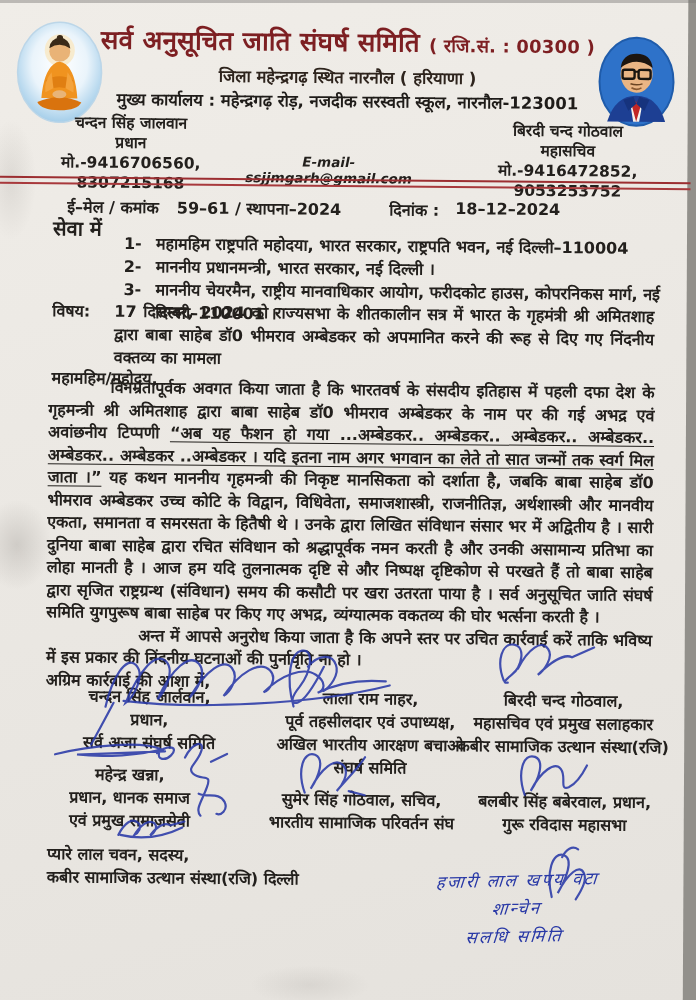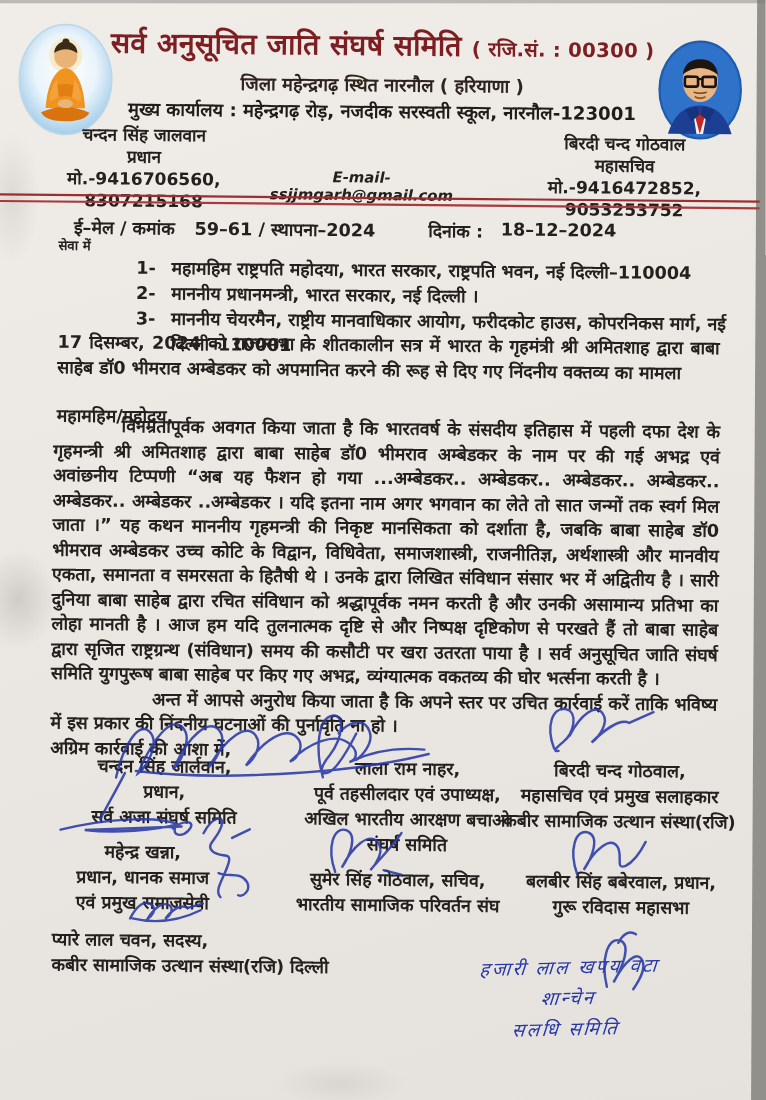--- a/index.html
+++ b/index.html
@@ -31,34 +31,34 @@
   .officer-right{left:444px;top:116px;width:250px;}
   .email{left:222px;top:151px;width:216px;text-align:center;font-size:13.5px;font-weight:700;font-style:italic;}
   .rule{left:0;top:176px;width:692px;}
   .rule .l1{height:2.4px;background:#9c2e31;margin-bottom:3.4px;}
   .rule .l2{height:1.8px;background:#a8393c;}
   .meta{left:55px;top:195px;width:600px;font-size:16px;font-weight:600;display:flex;}
   .meta .ref-label{margin-left:14px;}
   .meta .ref-value{margin-left:18px;}
   .meta .date-label{margin-left:48px;}
   .meta .date-value{margin-left:16px;}
-  .seva{left:55px;top:214px;font-size:12px;font-weight:600;}
+  .seva{left:55px;top:214px;font-size:20px;font-weight:600;}
   .recipients{left:126px;top:231px;width:548px;font-size:16px;font-weight:600;line-height:23px;}
   .recipient{display:flex;}
   .recipient .num{flex:0 0 32px;}
   .recipient .rtext{flex:1;}
   .subject{left:55px;top:299px;width:602px;display:flex;font-size:16px;font-weight:600;line-height:23px;}
   .subject .slabel{flex:0 0 62px;}
   .subject .stext{flex:1;text-align:justify;}
   .salutation{left:55px;top:366px;font-size:16px;font-weight:600;}
   .body{left:52px;top:376px;width:606px;font-size:16px;font-weight:600;line-height:22.5px;}
   .body p{margin:0;text-align:justify;}
   .p1{text-indent:62px;}
   .p2{text-indent:92px;}
-  .quote{text-underline-offset:3px;text-decoration-thickness:1.4px;}
+  .quote{text-decoration:underline;text-underline-offset:3px;text-decoration-thickness:1.4px;}
   .closing{margin:1px 0 0 150px;text-align:left;}
   .sig{position:absolute;font-size:16px;font-weight:600;line-height:23px;text-align:center;}
   .sig span{display:block;}
   .sig.r3{text-align:left;}
   .handwriting{position:absolute;left:442px;top:860px;width:255px;color:#2838a6;font-size:17px;font-weight:500;font-style:italic;letter-spacing:2px;transform:rotate(-2deg) skewX(-6deg);line-height:28px;}
   .handwriting .h2{margin-left:58px;}
   .handwriting .h3{margin-left:34px;}
   .ink{position:absolute;left:0;top:0;pointer-events:none;}
 </style>
 </head>
@@ -151,20 +151,21 @@
         <span class="num">2-</span>
         <span class="rtext">माननीय  प्रधानमन्त्री, भारत सरकार, नई दिल्ली ।</span>
       </div>
       <div class="recipient">
         <span class="num">3-</span>
         <span class="rtext">माननीय चेयरमैन, राष्ट्रीय मानवाधिकार आयोग, फरीदकोट हाउस, कोपरनिकस मार्ग, नई दिल्ली–110001  ।</span>
       </div>
     </div>
 
     <div class="abs subject">
+      <span class="slabel">विषय:</span>
       <span class="stext">17 दिसम्बर, 2024 को राज्यसभा के शीतकालीन सत्र में भारत के गृहमंत्री श्री अमितशाह द्वारा बाबा साहेब डॉ0 भीमराव अम्बेडकर को अपमानित करने की रूह से दिए गए निंदनीय वक्तव्य का मामला</span>
     </div>
 
     <div class="abs salutation">महामहिम/महोदय,</div>
 
     <div class="abs body">
       <p class="p1"><span>विनम्रतापूर्वक अवगत किया जाता है कि भारतवर्ष के संसदीय इतिहास में पहली दफा देश के गृहमन्त्री श्री अमितशाह द्वारा बाबा साहेब डॉ0 भीमराव अम्बेडकर के नाम पर की गई अभद्र एवं अवांछनीय टिप्पणी </span><span class="quote">“अब यह फैशन हो गया ...अम्बेडकर.. अम्बेडकर.. अम्बेडकर.. अम्बेडकर.. अम्बेडकर.. अम्बेडकर ..अम्बेडकर । यदि इतना नाम अगर भगवान का लेते तो सात जन्मों तक स्वर्ग मिल जाता ।”</span><span> यह कथन माननीय गृहमन्त्री की निकृष्ट मानसिकता को दर्शाता है, जबकि बाबा साहेब डॉ0 भीमराव अम्बेडकर उच्च कोटि के विद्वान, विधिवेता, समाजशास्त्री, राजनीतिज्ञ, अर्थशास्त्री और मानवीय एकता, समानता व समरसता के हितैषी थे । उनके द्वारा लिखित संविधान संसार भर में अद्वितीय है । सारी दुनिया बाबा साहेब द्वारा रचित संविधान को श्रद्धापूर्वक नमन करती है और उनकी असामान्य प्रतिभा का लोहा मानती है । आज हम यदि तुलनात्मक दृष्टि से और निष्पक्ष दृष्टिकोण से परखते हैं तो बाबा साहेब द्वारा सृजित राष्ट्रग्रन्थ (संविधान) समय की कसौटी पर खरा उतरता पाया है । सर्व अनुसूचित जाति संघर्ष समिति युगपुरूष बाबा साहेब पर किए गए अभद्र, व्यंग्यात्मक वकतव्य की घोर भर्त्सना करती है ।</span></p>
       <p class="p2">अन्त में आपसे अनुरोध किया जाता है कि अपने स्तर पर उचित कार्रवाई करें ताकि भविष्य में इस प्रकार की निंदनीय घटनाओं की पुर्नावृति ना हो ।</p>
       <p class="closing">अग्रिम कार्रवाई की आशा में,</p>
     </div>

